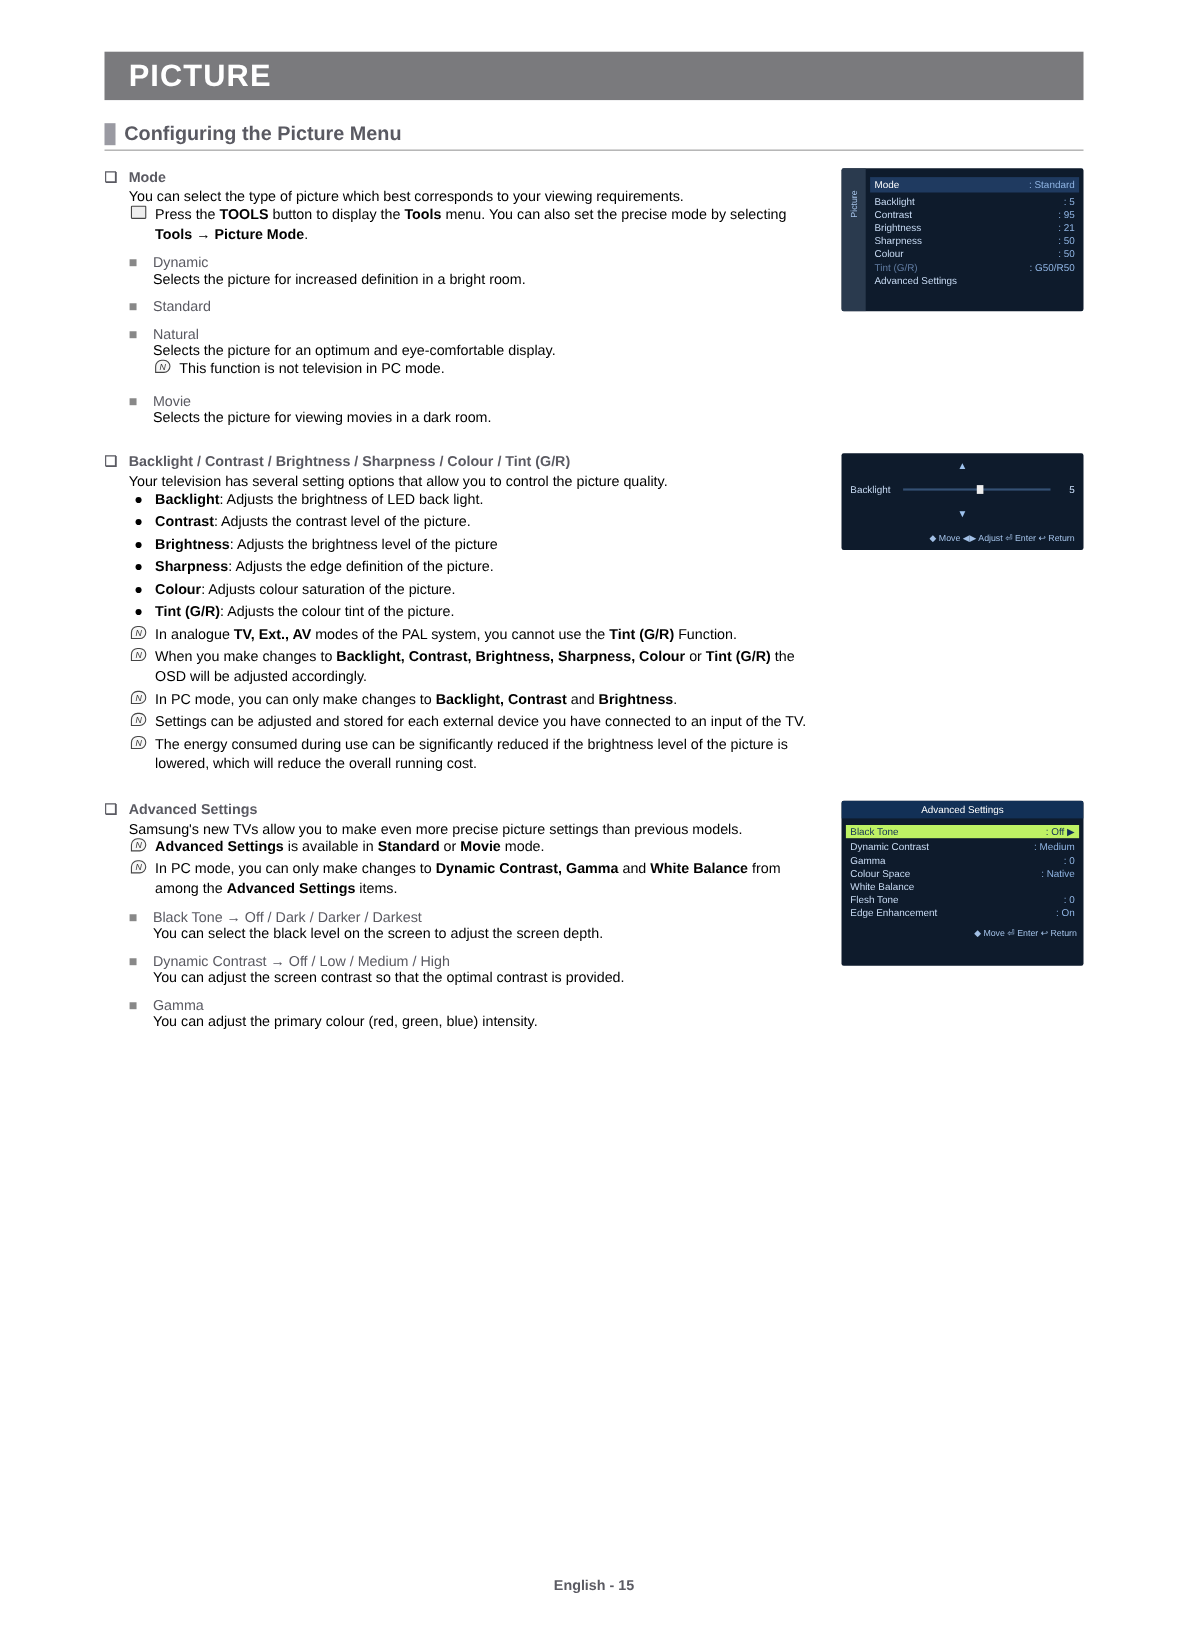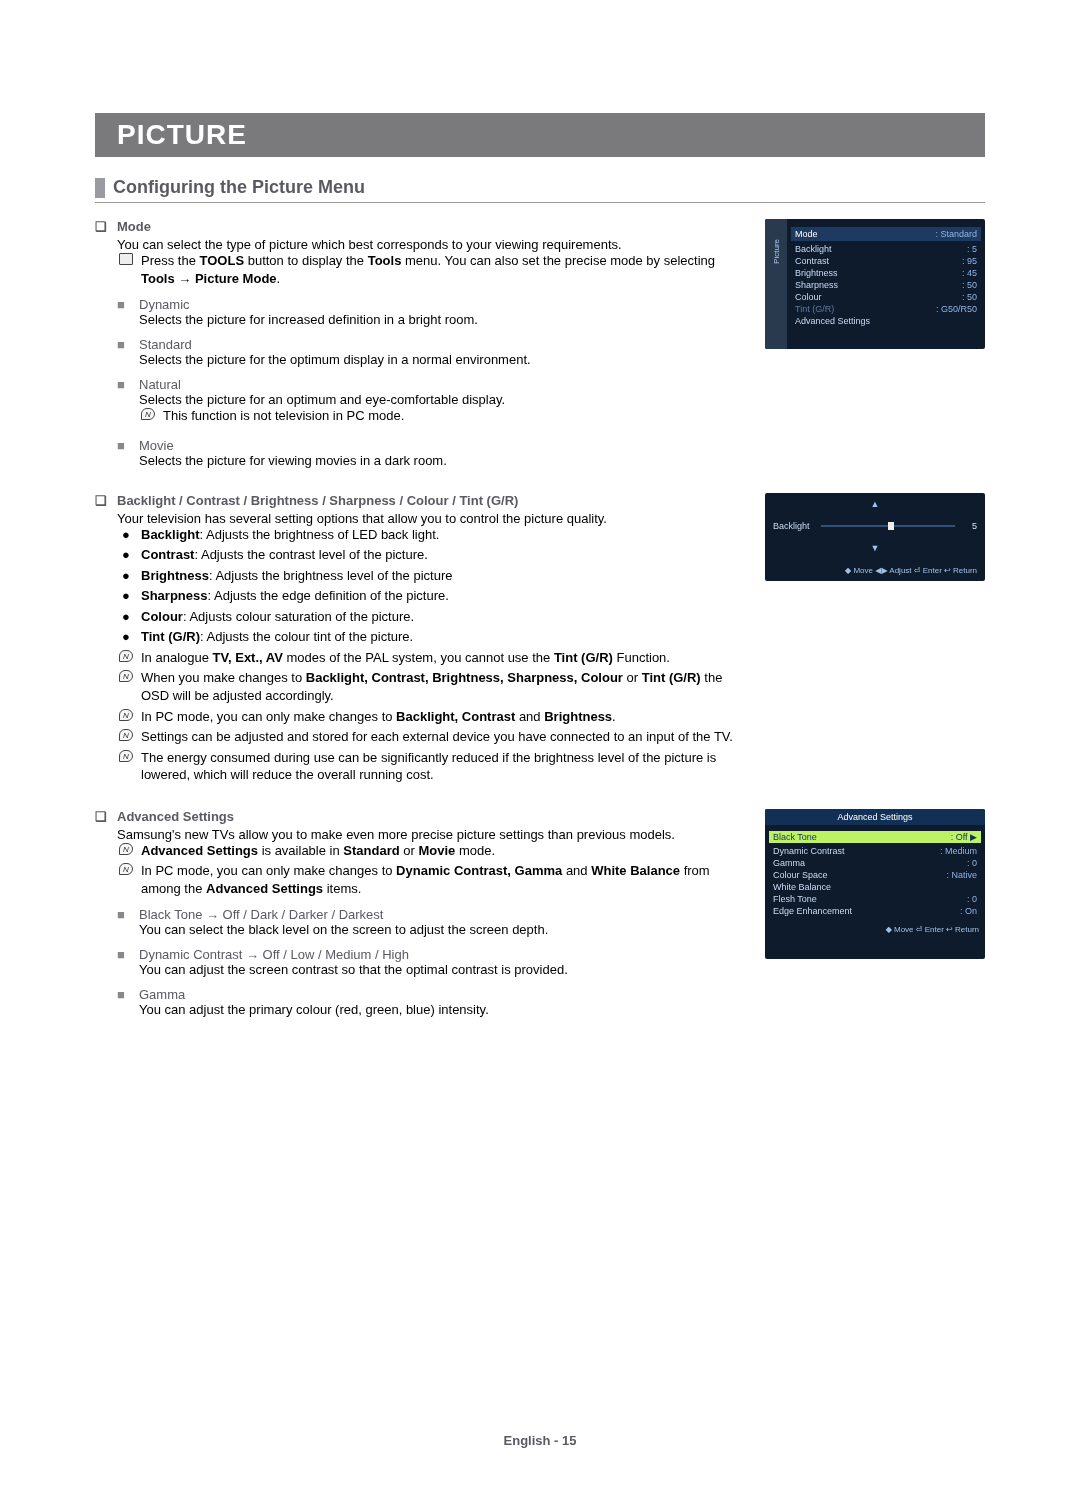--- a/index.html
+++ b/index.html
@@ -7,21 +7,21 @@
     margin: 0;
     background: #fff;
     font-family: Arial, Helvetica, sans-serif;
     font-size: 13px;
     color: #000;
   }
   .page {
     width: 1080px;
     height: 1488px;
     margin: 0 auto;
-    padding: 113px 95px 40px 95px;
+    padding: 47px 95px 40px 95px;
     position: relative;
   }
   .title-bar {
     background: #7a7a7d;
     color: #fff;
     font-size: 28px;
     font-weight: bold;
     padding: 6px 22px;
     letter-spacing: 1px;
     margin-bottom: 20px;
@@ -275,21 +275,20 @@
             <div class="sub-body">
               <div class="sub-h">Dynamic</div>
               <div>Selects the picture for increased definition in a bright room.</div>
             </div>
           </div>
 
           <div class="sub-item">
             <div class="sub-mark">■</div>
             <div class="sub-body">
               <div class="sub-h">Standard</div>
-              <div>Selects the picture for the optimum display in a normal environment.</div>
             </div>
           </div>
 
           <div class="sub-item">
             <div class="sub-mark">■</div>
             <div class="sub-body">
               <div class="sub-h">Natural</div>
               <div>Selects the picture for an optimum and eye-comfortable display.</div>
               <div class="note-row">
                 <div class="icon-cell">
@@ -324,21 +323,21 @@
           <div class="osd-row">
               <span>Backlight</span>
               <span class="v">: 5</span>
             </div>
           <div class="osd-row">
               <span>Contrast</span>
               <span class="v">: 95</span>
             </div>
           <div class="osd-row">
               <span>Brightness</span>
-              <span class="v">: 45</span>
+              <span class="v">: 21</span>
             </div>
           <div class="osd-row">
               <span>Sharpness</span>
               <span class="v">: 50</span>
             </div>
           <div class="osd-row">
               <span>Colour</span>
               <span class="v">: 50</span>
             </div>
           <div class="osd-row osd-dim">

